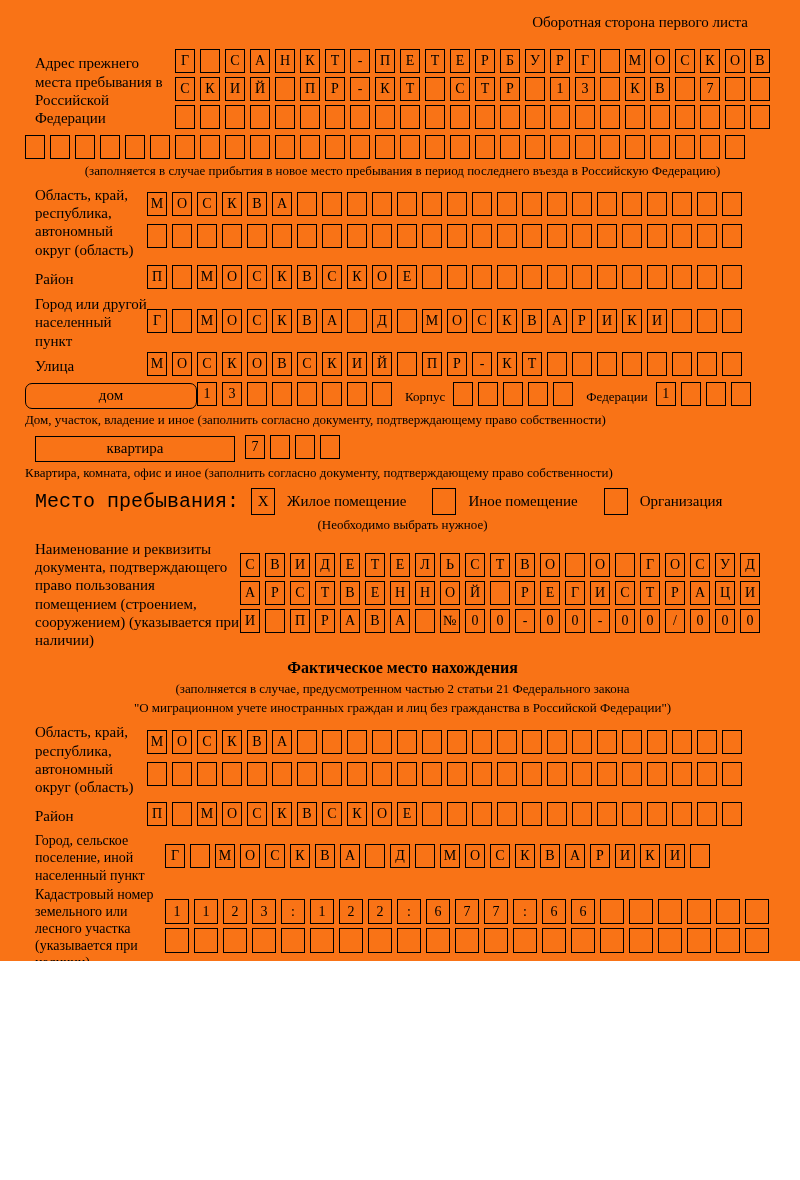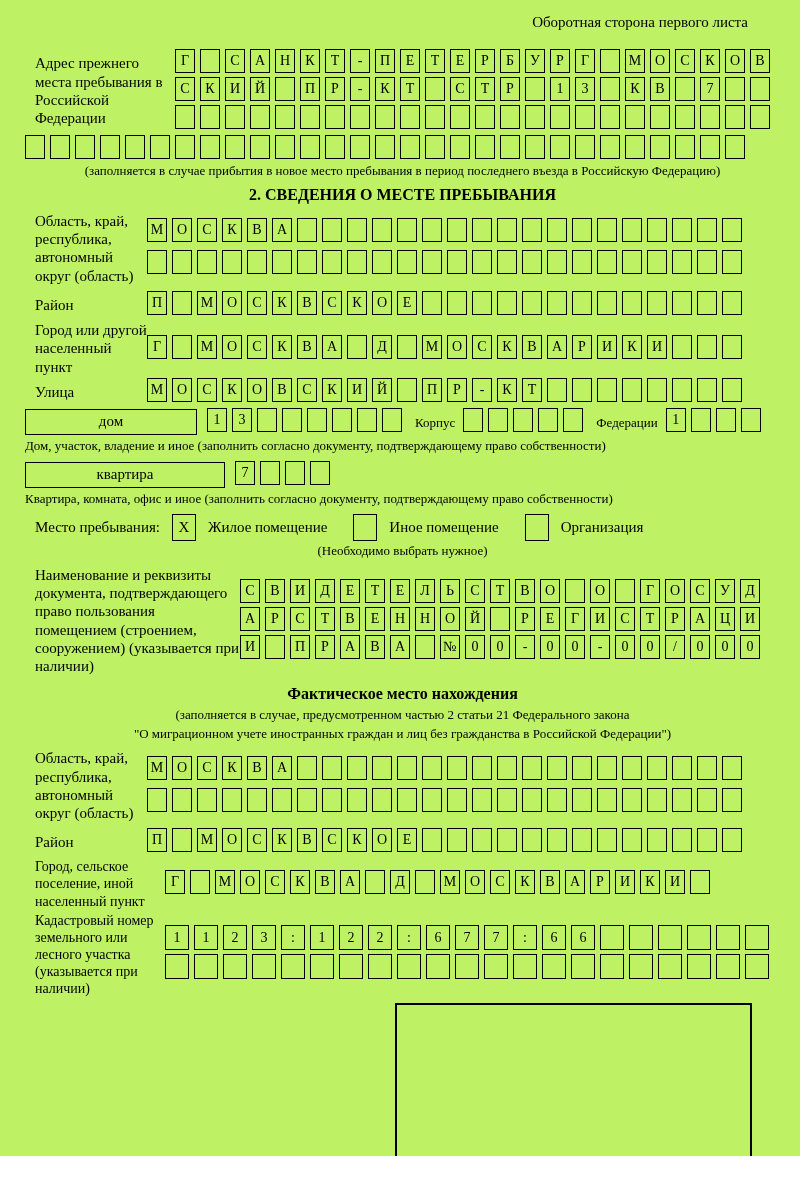--- a/index.html
+++ b/index.html
@@ -1,19 +1,19 @@
 <!DOCTYPE html>
 <html><head>
 <meta charset="utf-8">
 <style>
   html,body{margin:0;padding:0;background:#fff;}
   .page{
-    width:800px;height:1156px;box-sizing:border-box;
+    width:800px;height:961px;box-sizing:border-box;
     padding:14px 20px 0 25px;overflow:hidden;
-    font-family:"Liberation Serif","DejaVu Serif",serif;color:#000;background:#bef264;
+    font-family:"Liberation Serif","DejaVu Serif",serif;color:#000;background:#f97316;
   }
   .hdr{text-align:right;font-size:15px;padding-right:32px;margin-bottom:18px;}
   .frow{display:flex;align-items:center;margin-bottom:2px;}
   .flabel{flex:none;font-size:15px;line-height:1.22;padding-left:10px;box-sizing:border-box;}
   .w150{width:150px;}
   .w122{width:122px;}
   .w215{width:215px;}
   .w140{width:140px;font-size:14px;}
   .cellrow{display:flex;flex:none;margin-bottom:4px;}
   .cell{
@@ -24,25 +24,25 @@
   .wide .cell{width:24px;height:25px;}
   .gaptop{margin-top:8px;}
   .note{font-size:13px;line-height:1.3;margin:1px 0 6px 0;}
   .center{text-align:center;}
   .sect-title{text-align:center;font-weight:bold;font-size:16px;margin:6px 0 8px 0;}
   .sub-title{text-align:center;font-weight:bold;font-size:16px;margin:10px 0 4px 0;}
   .tagbox{
     flex:none;border:1.6px solid #000;height:26px;box-sizing:border-box;
     display:flex;align-items:center;justify-content:center;font-size:15px;
   }
-  .tb172{width:172px;margin-right:10px;}
-  .tb200{width:200px;margin-left:0;margin-right:10px;}
+  .tb172{width:172px;border-radius:7px;}
+  .tb200{width:200px;margin-left:10px;margin-right:10px;}
   .inline-lb{flex:none;font-size:13px;padding:3px 8px 0 8px;}
   .stay{align-items:center;margin-top:4px;margin-bottom:2px;}
-  .slabel{font-size:15px;padding-left:10px;}
+  .slabel{font-size:20px;padding-left:10px;font-family:Liberation Mono, monospace;}
   .chk{
     flex:none;display:inline-flex;align-items:center;justify-content:center;
     width:24px;height:27px;border:1.6px solid #000;box-sizing:border-box;
     font-size:15px;margin:0 12px 0 12px;
   }
   .opt{font-size:15px;}
   .optgap{margin-right:14px;}
   .stampbox{width:357px;height:175px;border:2px solid #000;box-sizing:border-box;margin:6px 0 4px 370px;}
   .mb6{margin-bottom:6px;}
 </style>
@@ -162,21 +162,20 @@
       <span class="cell"></span>
       <span class="cell"></span>
       <span class="cell"></span>
       <span class="cell"></span>
       <span class="cell"></span>
       <span class="cell"></span>
       <span class="cell"></span>
     </div>
   <div class="note center">(заполняется в случае прибытия в новое место пребывания в период последнего въезда в Российскую Федерацию)</div>
 
-  <div class="sect-title">2. СВЕДЕНИЯ О МЕСТЕ ПРЕБЫВАНИЯ</div>
 
   <div class="frow mb6">
     <div class="flabel w122">Область, край, республика, автономный округ (область)</div>
     <div>
       <div class="cellrow">
           <span class="cell">М</span>
           <span class="cell">О</span>
           <span class="cell">С</span>
           <span class="cell">К</span>
           <span class="cell">В</span>

